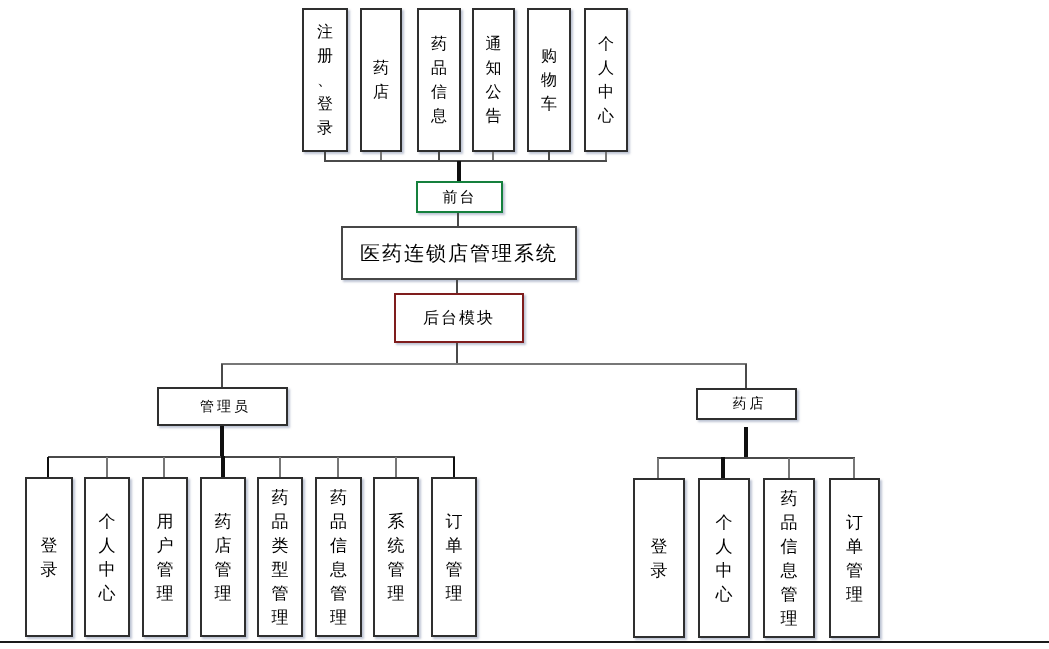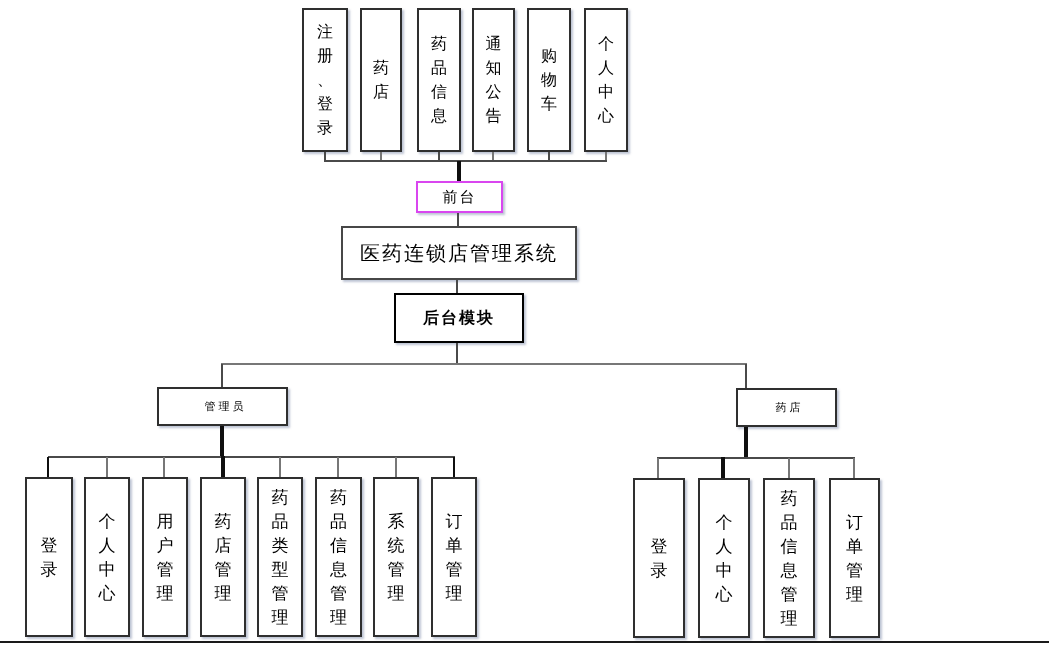--- a/index.html
+++ b/index.html
@@ -28,23 +28,23 @@
   }
   .vbox span{display:block;}
   .vbox.toprow{font-size:16px;gap:8px;}
   .line{
     position:absolute;
     background:#4a4a4a;
   }
   .line.thick{background:#0f0f0f;}
   .line.soft{background:#777777;}
   .root-box{border:2px solid #474747;font-size:20px;letter-spacing:2px;}
-  .front-box{border:2px solid #d946ef;font-size:15px;letter-spacing:2px;font-family:Liberation Mono, monospace;}
-  .backend-box{border:2px solid #000000;font-size:16px;letter-spacing:2px;font-weight:bold;}
-  .branch-box{font-size:11px;letter-spacing:3px;padding-left:6px;}
+  .front-box{border:2px solid #15803d;font-size:15px;letter-spacing:2px;font-family:Liberation Mono, monospace;}
+  .backend-box{border:2px solid #7f1d1d;font-size:16px;letter-spacing:2px;}
+  .branch-box{font-size:14px;letter-spacing:3px;padding-left:6px;}
   .page-bottom{position:absolute;background:#1a1a1a;}
 </style>
 </head>
 <body>
 
 <div class="stage">
 
   <div class="box vbox toprow" style="left:302px;top:8px;width:46px;height:144px">
       <span>注</span>
       <span>册</span>
@@ -99,21 +99,21 @@
 
   <div class="box hbox backend-box" style="left:394px;top:293px;width:130px;height:50px">后台模块</div>
 
   <div class="line" style="left:456px;top:343px;width:2px;height:21px"></div>
   <div class="line soft" style="left:221px;top:363px;width:526px;height:2px"></div>
   <div class="line" style="left:221px;top:364px;width:2px;height:23px"></div>
   <div class="line" style="left:745px;top:364px;width:2px;height:24px"></div>
 
   <div class="box hbox branch-box" style="left:157px;top:387px;width:131px;height:39px">管理员</div>
 
-  <div class="box hbox branch-box" style="left:736px;top:388px;width:101px;height:39px">药店</div>
+  <div class="box hbox branch-box" style="left:696px;top:388px;width:101px;height:32px">药店</div>
 
   <div class="line thick" style="left:220px;top:426px;width:4px;height:31px"></div>
   <div class="line" style="left:48px;top:456px;width:407px;height:2px"></div>
   <div class="line thick" style="left:47px;top:457px;width:2px;height:20px"></div>
   <div class="line soft" style="left:106px;top:457px;width:2px;height:20px"></div>
   <div class="line soft" style="left:163px;top:457px;width:2px;height:20px"></div>
   <div class="line thick" style="left:221px;top:456px;width:4px;height:21px"></div>
   <div class="line soft" style="left:279px;top:457px;width:2px;height:20px"></div>
   <div class="line soft" style="left:337px;top:457px;width:2px;height:20px"></div>
   <div class="line soft" style="left:395px;top:457px;width:2px;height:20px"></div>

